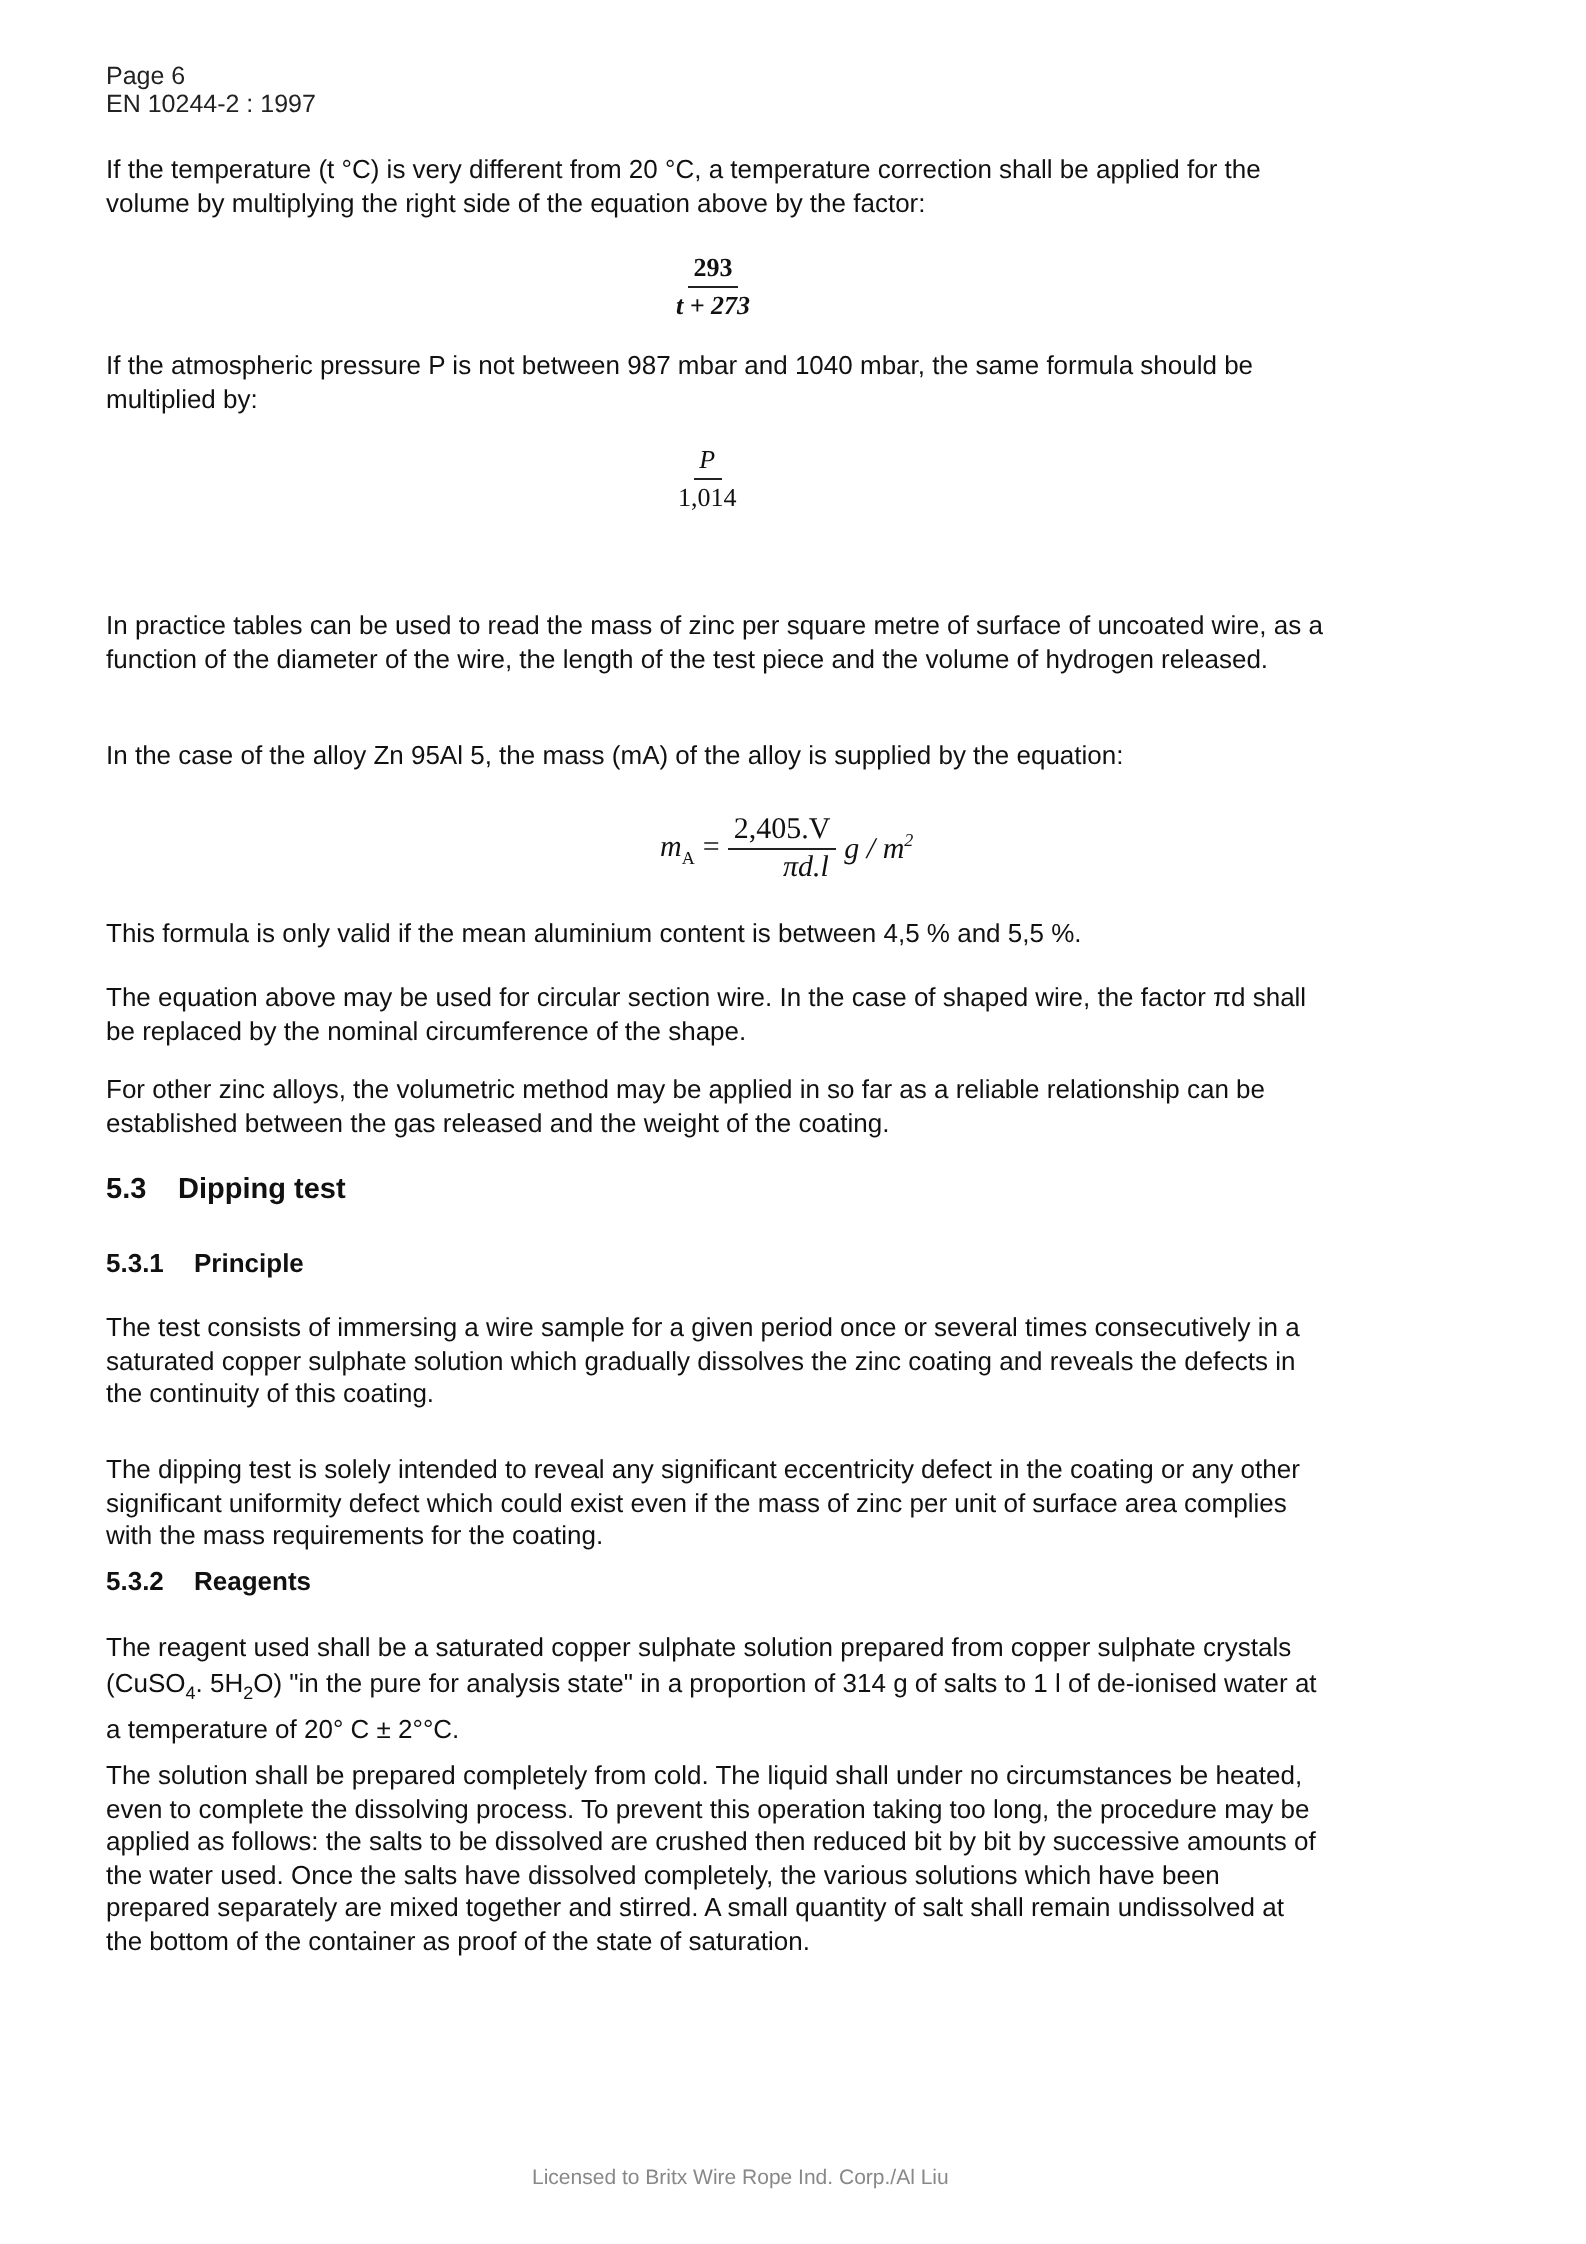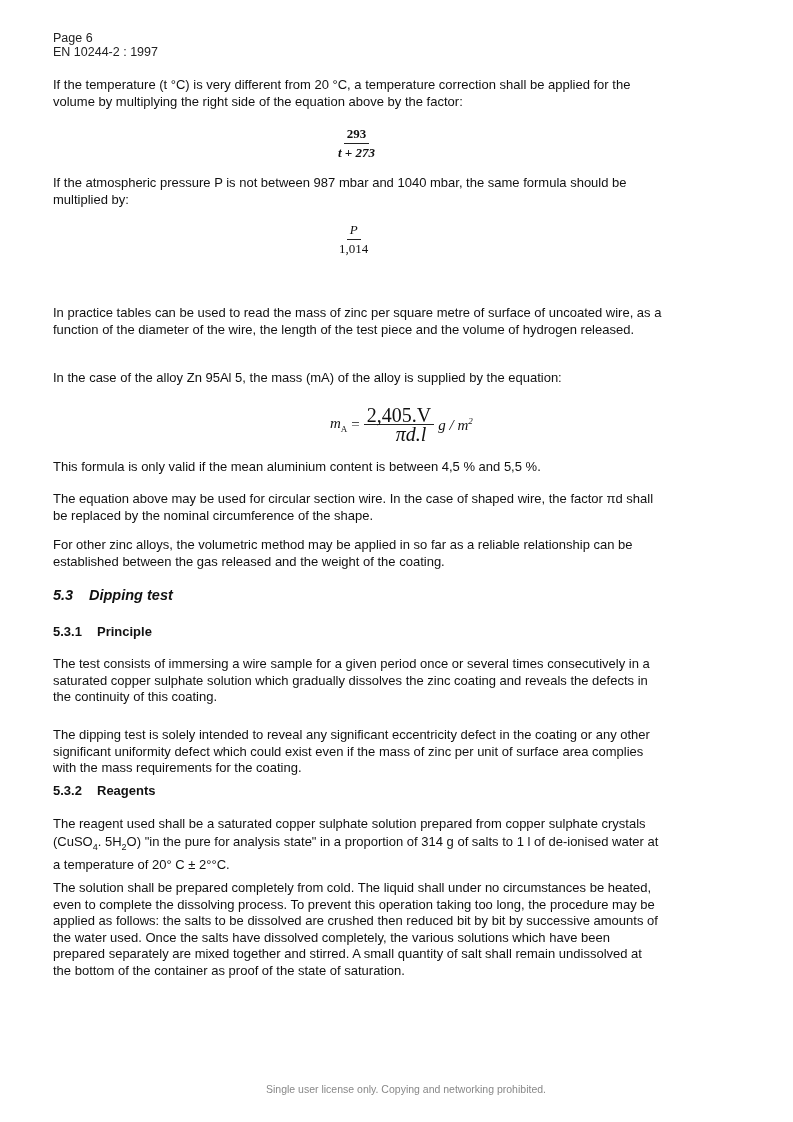--- a/index.html
+++ b/index.html
@@ -5,21 +5,21 @@
   html, body { margin: 0; padding: 0; background: #ffffff; }
   body { width: 793px; height: 1122px; position: relative; overflow: hidden;
          font-family: "Liberation Sans", sans-serif; color: #111; font-size: 13px; }
   .abs { position: absolute; }
   .hdr { left: 53px; top: 31px; font-size: 12.5px; line-height: 14px; color: #222; }
   .p { left: 53px; width: 610px; line-height: 16.5px; font-size: 13px; color: #111; }
   .serif { font-family: "Liberation Serif", serif; }
   .frac { display: inline-flex; flex-direction: column; align-items: center; font-family: "Liberation Serif", serif; font-size: 13px; }
   .frac .num { padding: 0 3px 2px 3px; border-bottom: 1px solid #222; line-height: 14px; }
   .frac .den { padding-top: 2px; line-height: 14px; }
-  .h2 { left: 53px; font-weight: bold; font-size: 14.5px; font-style: italic; }
+  .h2 { left: 53px; font-weight: bold; font-size: 14.5px; }
   .h3 { left: 53px; font-weight: bold; font-size: 13px; }
   .secnum { display: inline-block; }
   .h2 .secnum { width: 36px; }
   .h3 .secnum { width: 44px; }
   .footer { left: 266px; top: 1083px; font-size: 10.5px; line-height: 12px; color: #888; }
 </style>
 </head>
 <body>
 
 <div class="abs hdr">
@@ -45,21 +45,21 @@
   </span>
 </div>
 
 <div class="abs p" style="top:305px;">In practice tables can be used to read the mass of zinc per square metre of surface of uncoated wire, as a function of the diameter of the wire, the length of the test piece and the volume of hydrogen released.</div>
 
 <div class="abs p" style="top:370px;">In the case of the alloy Zn 95Al 5, the mass (mA) of the alloy is supplied by the equation:</div>
 
 <div class="abs serif" style="left:288px; top:408px; display:flex; align-items:center; font-size:15px;">
   <span style="font-style:italic;margin-left:42px;"><span>m</span><sub style="font-size:9px; font-style:normal;">A</sub></span>
   <span style="margin:0 4px;">=</span>
-  <span class="frac" style="font-size:20px;">
+  <span class="frac" style="font-size:15px;">
     <span class="num"><span>2,405.V</span></span>
     <span class="den" style="font-style:italic;margin-left:24px;">πd.l</span>
   </span>
   <span style="font-style:italic; margin-left:4px;"><span>g / m</span><sup style="font-size:9px;">2</sup></span>
 </div>
 
 <div class="abs p" style="top:459px;">This formula is only valid if the mean aluminium content is between 4,5 % and 5,5 %.</div>
 
 <div class="abs p" style="top:491px;">The equation above may be used for circular section wire. In the case of shaped wire, the factor πd shall be replaced by the nominal circumference of the shape.</div>
 
@@ -81,14 +81,14 @@
   <span class="secnum">5.3.2</span><span>Reagents</span>
 </div>
 
 <div class="abs p" style="top:815px; line-height:17.5px;">
   <span>The reagent used shall be a saturated copper sulphate solution prepared from copper sulphate crystals (CuSO</span><sub style="font-size:9px;">4</sub><span>. 5H</span><sub style="font-size:9px;">2</sub><span>O) "in the pure for analysis state" in a proportion of 314 g of salts to 1 l of de-ionised water at a temperature of 20° C ± 2°°C.</span>
 </div>
 
 <div class="abs p" style="top:880px;">The solution shall be prepared completely from cold. The liquid shall under no circumstances be heated, even to complete the dissolving process. To prevent this operation taking too long, the procedure may be applied as follows: the salts to be dissolved are crushed then reduced bit by bit by successive amounts of the water used. Once the salts have dissolved completely, the various solutions which have been prepared separately are mixed together and stirred. A small quantity of salt shall remain undissolved at the bottom of the container as proof of the state of saturation.</div>
 
 <div class="abs footer">
-  <div>Single user license only. Copying and networking prohibited.</div>
+  <div>Licensed to Britx Wire Rope Ind. Corp./Al Liu</div>
 </div>
 
 </body></html>

